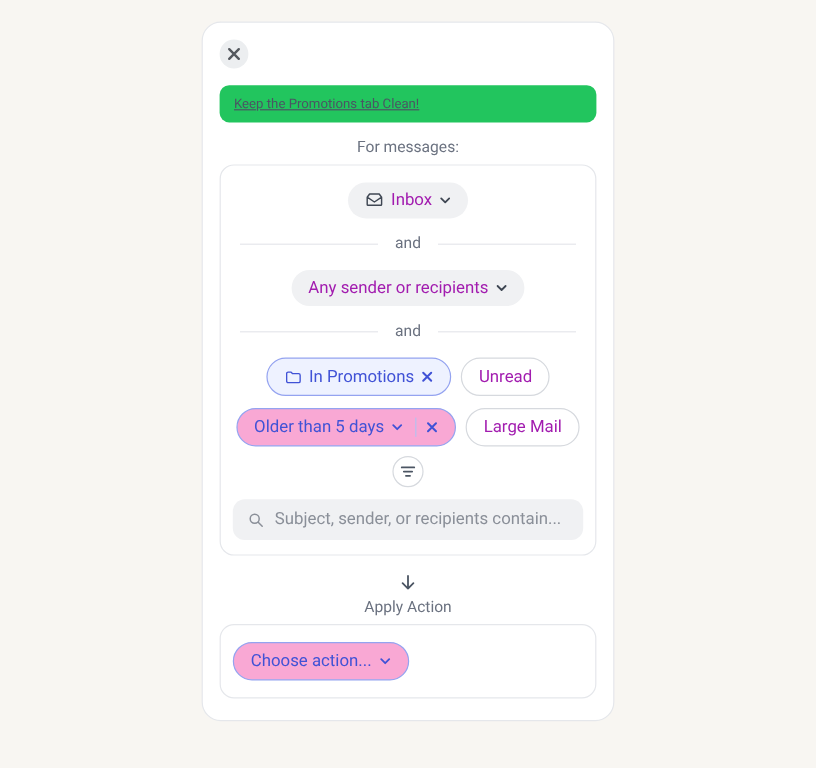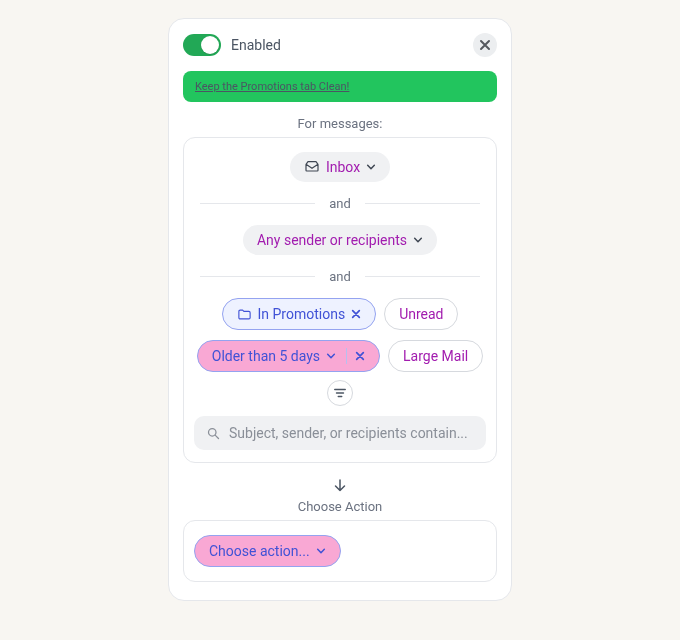--- a/index.html
+++ b/index.html
@@ -88,26 +88,20 @@
     padding:14px 10px; display:flex; justify-content:flex-start;
   }
   svg { stroke-linecap:round; stroke-linejoin:round; }
 </style>
 </head>
 <body>
 
 <div class="card">
 
   <div class="card-header">
-    <div class="hdr-left">
-      <div class="toggle">
-        <div class="knob"></div>
-      </div>
-      <span class="enabled-label">Enabled</span>
-    </div>
     <div class="close-btn">
       <svg width="12" height="12" viewBox="0 0 12 12" fill="none">
           <path d="M2 2 L10 10 M10 2 L2 10" stroke="currentColor" stroke-width="2"></path>
         </svg>
     </div>
   </div>
 
   <div class="title-input">
     <span>Keep the Promotions tab Clean!</span>
   </div>
@@ -198,21 +192,21 @@
     </div>
 
   </div>
 
   <div class="arrow-down">
     <svg width="18" height="18" viewBox="0 0 24 24" fill="none">
         <path d="M12 4 v14 M6 12 l6 6 l6 -6" stroke="#4B5563" stroke-width="2"></path>
       </svg>
   </div>
 
-  <div class="section-label" style="margin-top:0">Choose Action</div>
+  <div class="section-label" style="margin-top:0">Apply Action</div>
 
   <div class="action-box">
     <div class="chip blue-outline">
       <span>Choose action...</span>
       <svg width="10" height="10" viewBox="0 0 12 12" fill="none">
           <path d="M2 4 L6 8 L10 4" stroke="#4052D6" stroke-width="1.8"></path>
         </svg>
     </div>
   </div>
 

